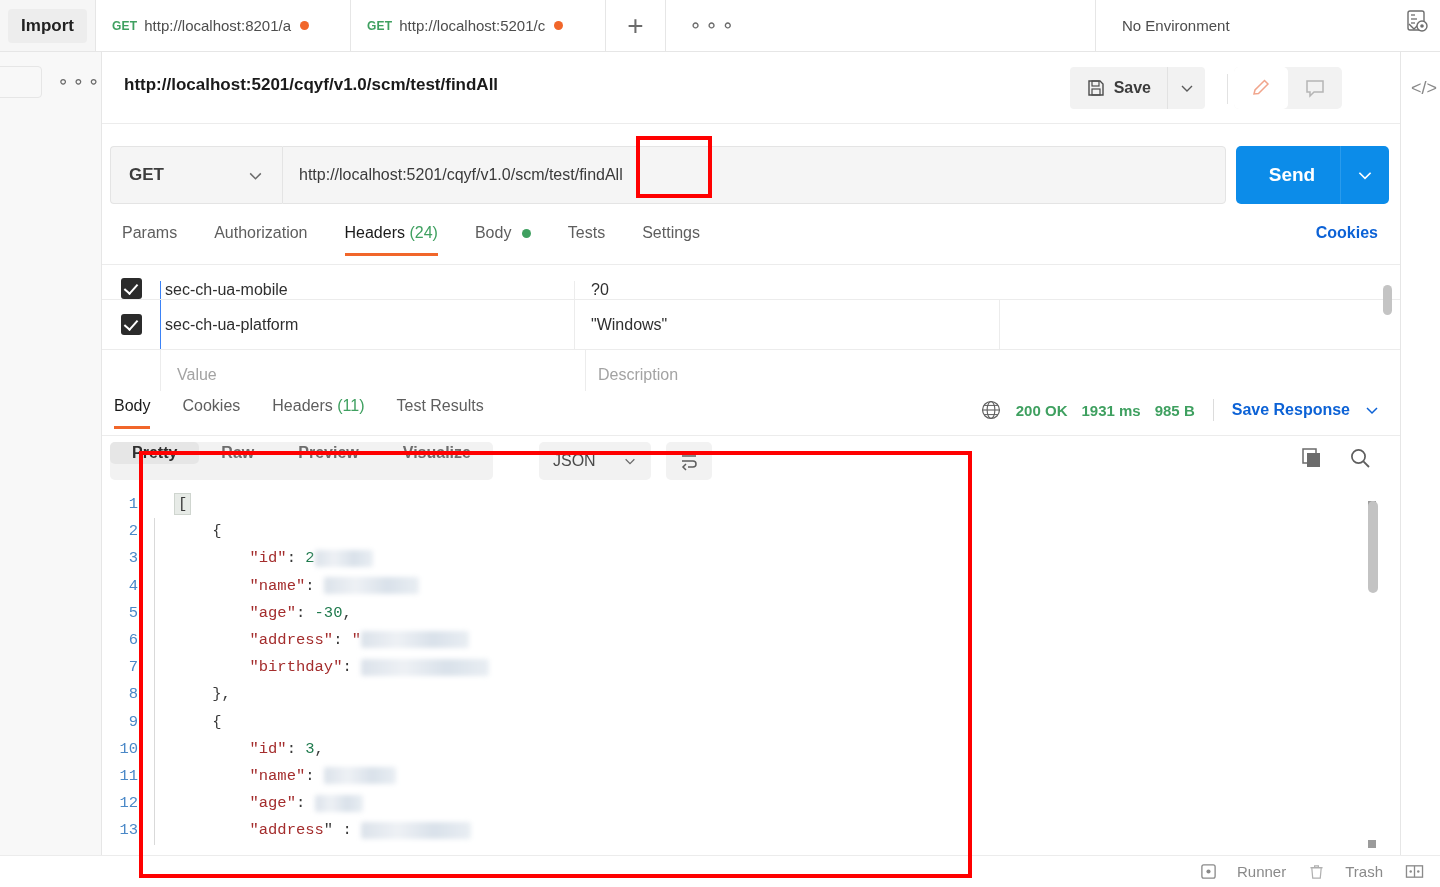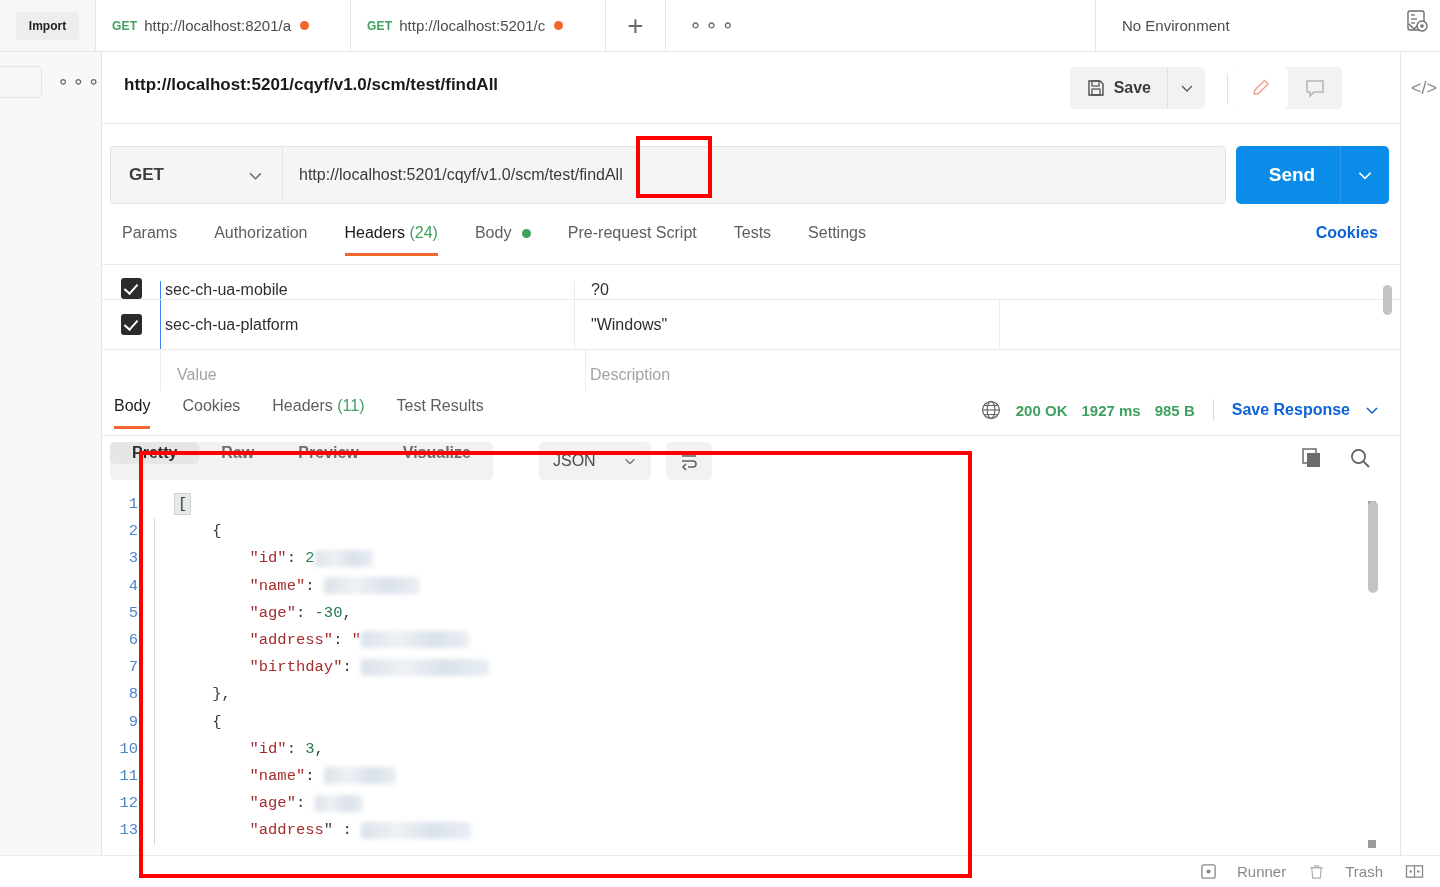--- a/index.html
+++ b/index.html
@@ -15,21 +15,21 @@
   
   .tabstrip {
     position: absolute; top: 0; left: 0; width: 1440px; height: 52px;
     background: #f6f6f6; border-bottom: 1px solid #e6e6e6;
     display: flex; align-items: stretch;
   }
   .import-zone { width: 96px; display: flex; align-items: center; justify-content: center;
     border-right: 1px solid #e6e6e6; background: #f6f6f6; }
   .import-btn {
     background: #ededed; border-radius: 4px; padding: 7px 13px;
-    font-size: 12px; font-weight: bold; color: #212121; cursor: pointer;
+    font-size: 17px; font-weight: bold; color: #212121; cursor: pointer;
     font-family: "Liberation Sans", sans-serif;
   }
   .tab {
     display: flex; align-items: center; gap: 7px;
     padding: 0 16px; background: #ffffff; border-right: 1px solid #e6e6e6;
     cursor: pointer; min-width: 255px;
   }
   .tab-method { font-size: 12px; color: #3fa060; font-weight: bold; letter-spacing: .2px; }
   .tab-name { font-size: 15px; color: #4d4d4d; white-space: nowrap; }
   .tab-dot { width: 9px; height: 9px; border-radius: 50%; background: #f1662a; margin-left: 2px; }
@@ -116,21 +116,21 @@
   
   .hdr-table { position: relative; height: 127px; border-top: 1px solid #ececec; overflow: hidden; }
   .hrow { display: flex; height: 50px; border-bottom: 1px solid #ececec; }
   .hrow.clipped { height: 35px; align-items: flex-end; }
   .hcell-chk { width: 58px; display: flex; align-items: center; justify-content: center; }
   .chkbox { width: 21px; height: 21px; background: #2b2b2b; border-radius: 3px; position: relative; cursor: pointer; }
   .chkbox::after { content: ""; position: absolute; left: 6px; top: 3px; width: 6px; height: 11px;
     border: solid #ffffff; border-width: 0 2.5px 2.5px 0; transform: rotate(42deg); }
   .hcell-key { width: 414px; border-left: 1px solid #3b82f6; display: flex; align-items: center; padding-left: 4px; }
   .hcell-val { width: 425px; border-left: 1px solid #ececec; display: flex; align-items: center; padding-left: 16px; }
-  .hcell-desc { flex: 1; border-left: 1px solid #ececec; display: flex; align-items: center; padding-left: 4px; }
+  .hcell-desc { flex: 1; border-left: 1px solid #ececec; display: flex; align-items: center; padding-left: 12px; }
   .hrow.clipped .hcell-chk, .hrow.clipped .hcell-key, .hrow.clipped .hcell-val, .hrow.clipped .hcell-desc { align-items: flex-start; }
   .htxt { font-size: 16px; color: #2f2f2f; }
   .hplace { font-size: 16px; color: #a3a3a3; }
   .hdr-scroll { position: absolute; right: 8px; top: 20px; width: 9px; height: 30px; background: #c4c4c4; border-radius: 5px; cursor: pointer; }
 
   
   .resp-tabs { position: relative; height: 44px; padding-left: 6px; display: flex; align-items: flex-start; }
   .resp-tabs .rtab { padding: 6px 18px 14px 0; margin-left: 14px; }
   .resp-tabs .rtab:first-child { margin-left: 6px; }
   .resp-tabs .rtab.active::after { right: 18px; }
@@ -304,21 +304,20 @@
       <div class="rtab"><span>Params</span></div>
       <div class="rtab"><span>Authorization</span></div>
       <div class="rtab active">
         <span>Headers</span>
         <span class="cnt">(24)</span>
       </div>
       <div class="rtab">
         <span>Body</span>
         <span class="green-dot"></span>
       </div>
-      <div class="rtab"><span>Pre-request Script</span></div>
       <div class="rtab"><span>Tests</span></div>
       <div class="rtab"><span>Settings</span></div>
       <div class="cookies-link">Cookies</div>
     </div>
 
     <div class="hdr-table">
       <div class="hrow clipped">
         <div class="hcell-chk">
             <span class="chkbox"></span>
           </div>
@@ -365,21 +364,21 @@
 
       <div class="resp-meta">
         <svg class="globe-icon" viewBox="0 0 24 24">
           <circle cx="12" cy="12" r="9.2" fill="none" stroke="#5e5e5e" stroke-width="1.3"></circle>
           <ellipse cx="12" cy="12" rx="4.2" ry="9.2" fill="none" stroke="#5e5e5e" stroke-width="1.2"></ellipse>
           <line x1="3" y1="12" x2="21" y2="12" stroke="#5e5e5e" stroke-width="1.2"></line>
           <line x1="4.6" y1="7" x2="19.4" y2="7" stroke="#5e5e5e" stroke-width="1.1"></line>
           <line x1="4.6" y1="17" x2="19.4" y2="17" stroke="#5e5e5e" stroke-width="1.1"></line>
         </svg>
         <span class="meta-txt">200 OK</span>
-        <span class="meta-txt">1927 ms</span>
+        <span class="meta-txt">1931 ms</span>
         <span class="meta-txt">985 B</span>
         <span class="meta-div"></span>
         <span class="saveresp">Save Response</span>
         <svg width="16" height="16" viewBox="0 0 16 16">
           <path d="M3 6 L8 11 L13 6" fill="none" stroke="#0c62d6" stroke-width="1.5"></path>
         </svg>
       </div>
     </div>
 
     <div class="body-bar">

